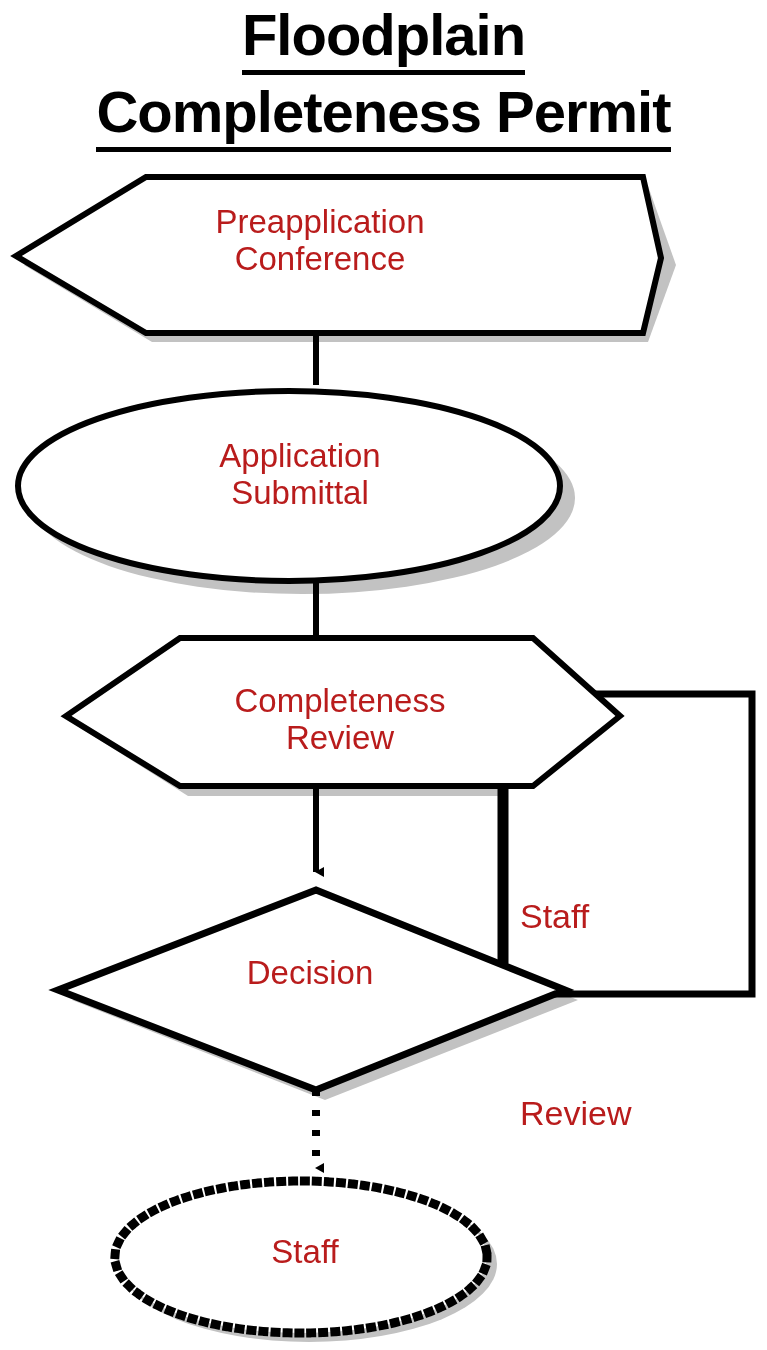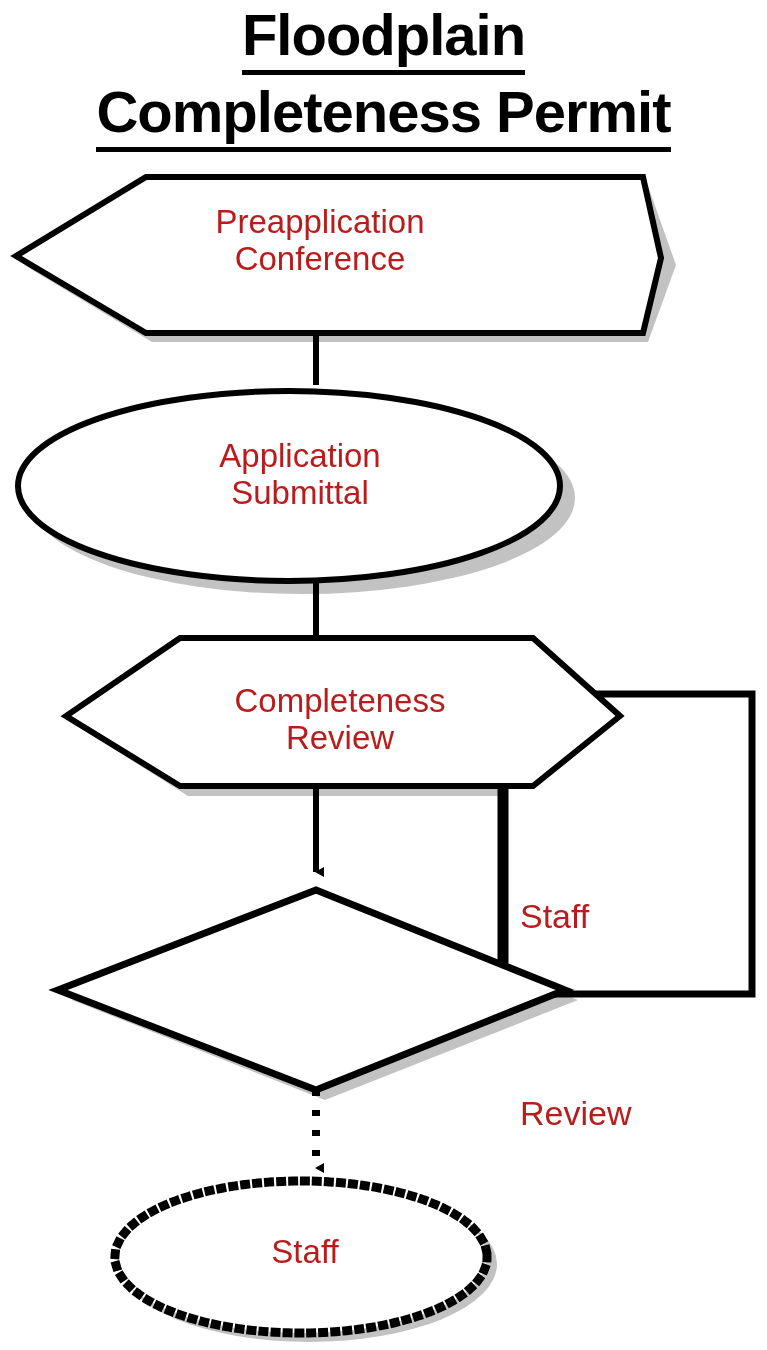--- a/index.html
+++ b/index.html
@@ -117,16 +117,17 @@
 Submittal</div>
 
   <div class="shape-label" id="label-complete">Completeness
 Review</div>
 
   <div class="shape-label" id="label-staff">
     <div>Staff</div>
     <div>Review</div>
   </div>
 
+  <div class="shape-label" id="label-decision">Decision</div>
 
   <div class="shape-label" id="label-appeal">Staff</div>
 
 </div>
 
 </body></html>

